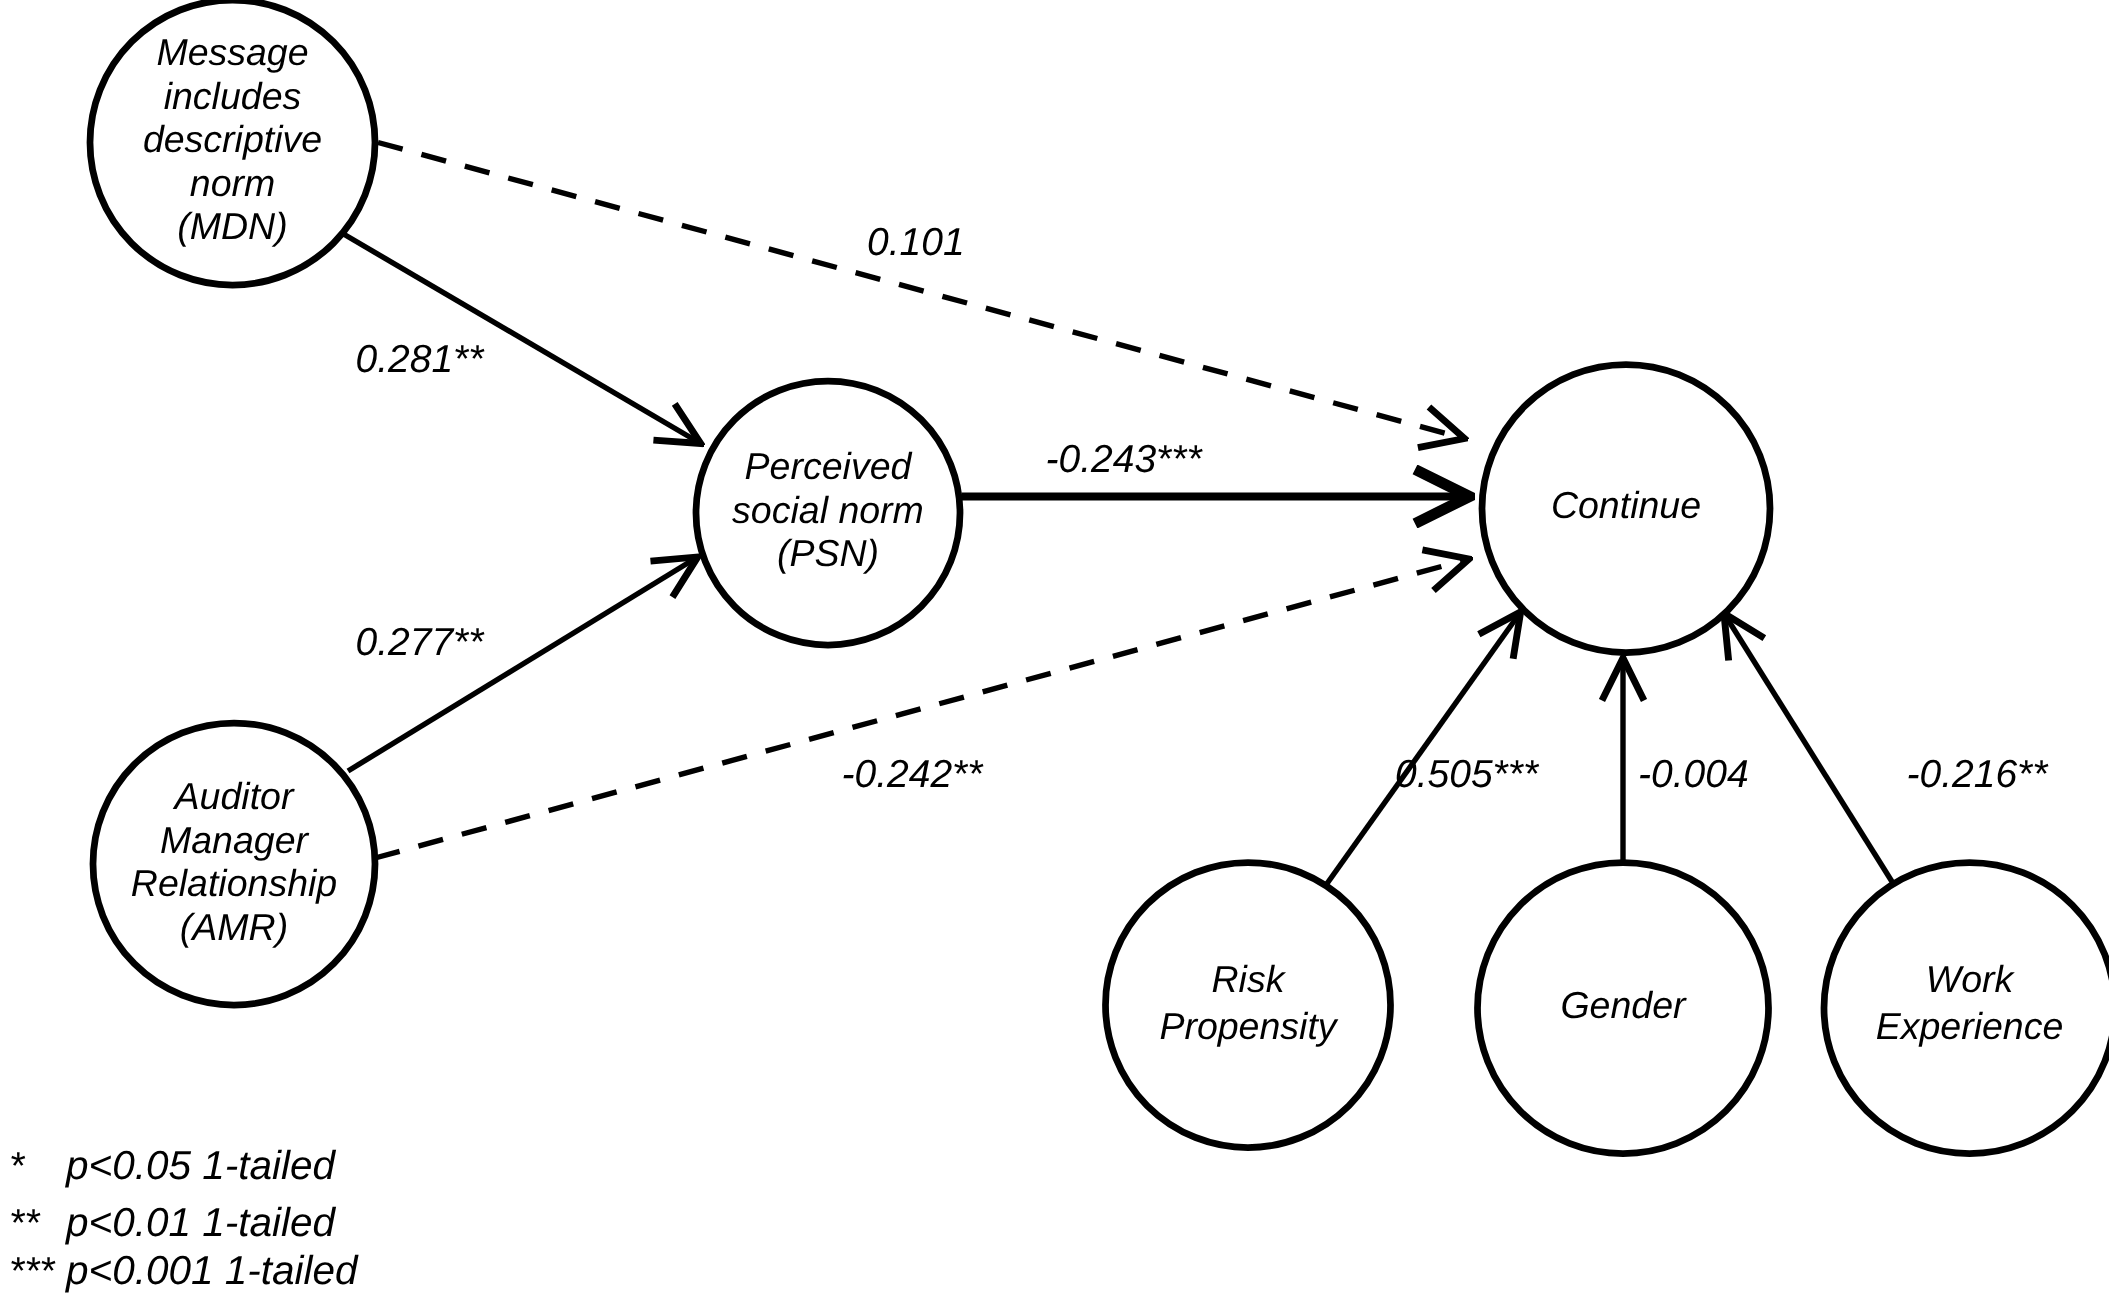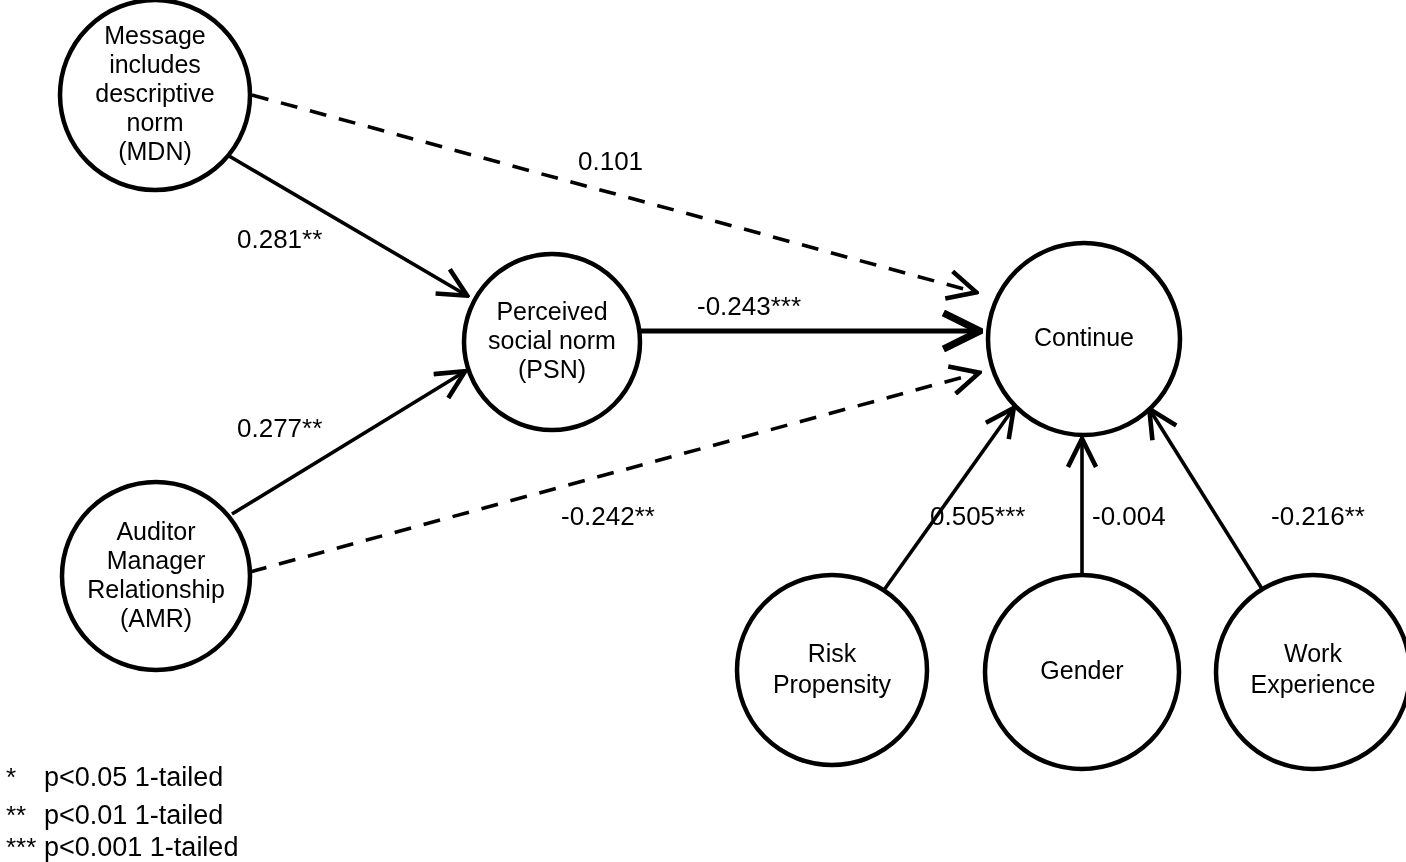--- a/index.html
+++ b/index.html
@@ -7,20 +7,21 @@
     padding: 0;
     background: #ffffff;
   }
   #diagram-root {
     position: relative;
     width: 1406px;
     height: 862px;
     background: #ffffff;
     font-family: "Liberation Sans", sans-serif;
     overflow: hidden;
+    font-style: italic;
   }
   svg#path-diagram {
     display: block;
     width: 1406px;
     height: 862px;
   }
   .node-circle {
     fill: #ffffff;
     stroke: #000000;
     stroke-width: 4.5;

